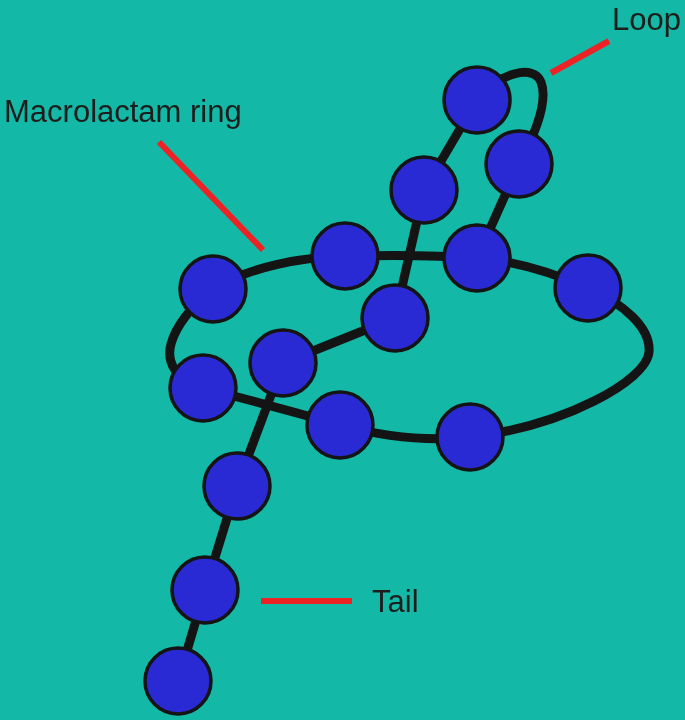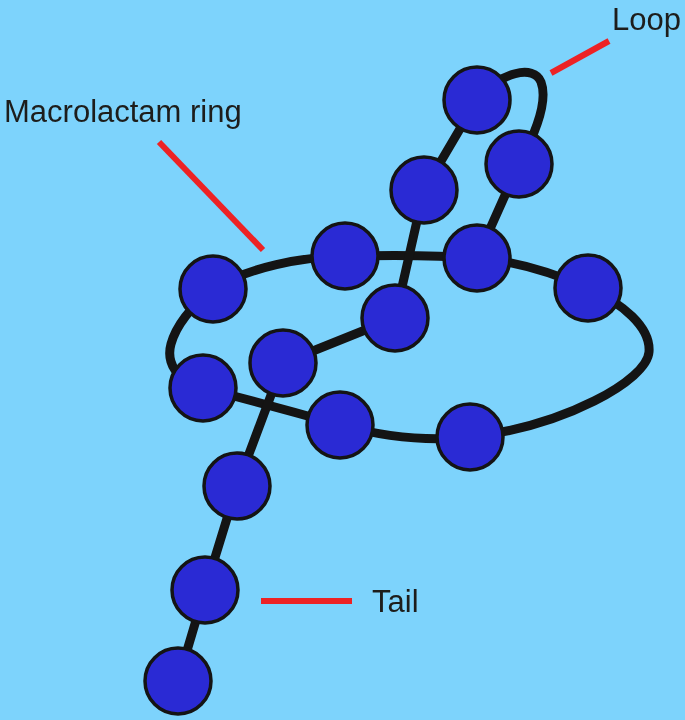--- a/index.html
+++ b/index.html
@@ -5,21 +5,21 @@
   html, body {
     margin: 0;
     padding: 0;
     background: #ffffff;
     font-family: "Liberation Sans", sans-serif;
   }
   .fig {
     margin: 0;
     width: 685px;
     height: 720px;
-    background: #7dd3fc;
+    background: #14b8a6;
     position: relative;
     overflow: hidden;
   }
   svg { display: block; }
   svg text {
     font-family: "Liberation Sans", sans-serif;
     font-size: 31px;
   }
 </style>
 </head>

